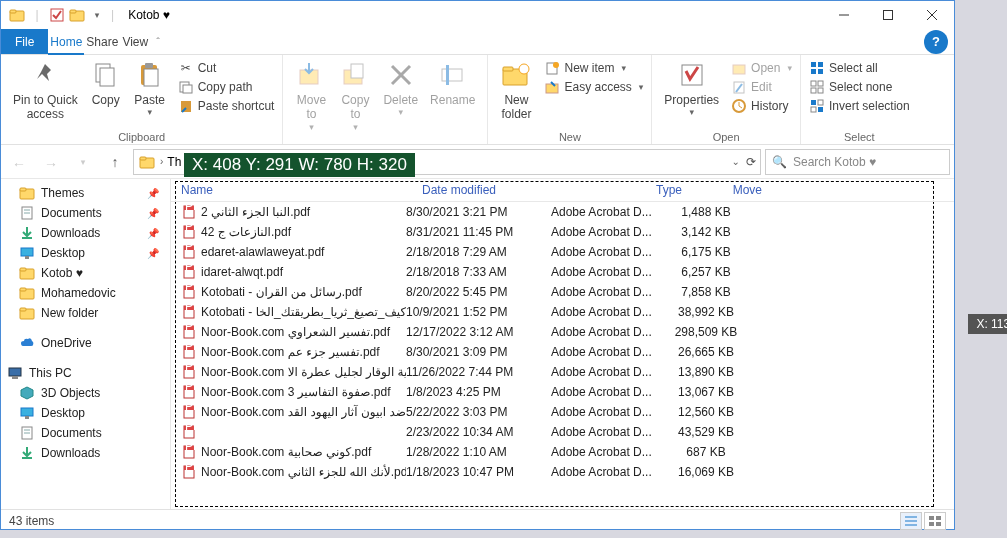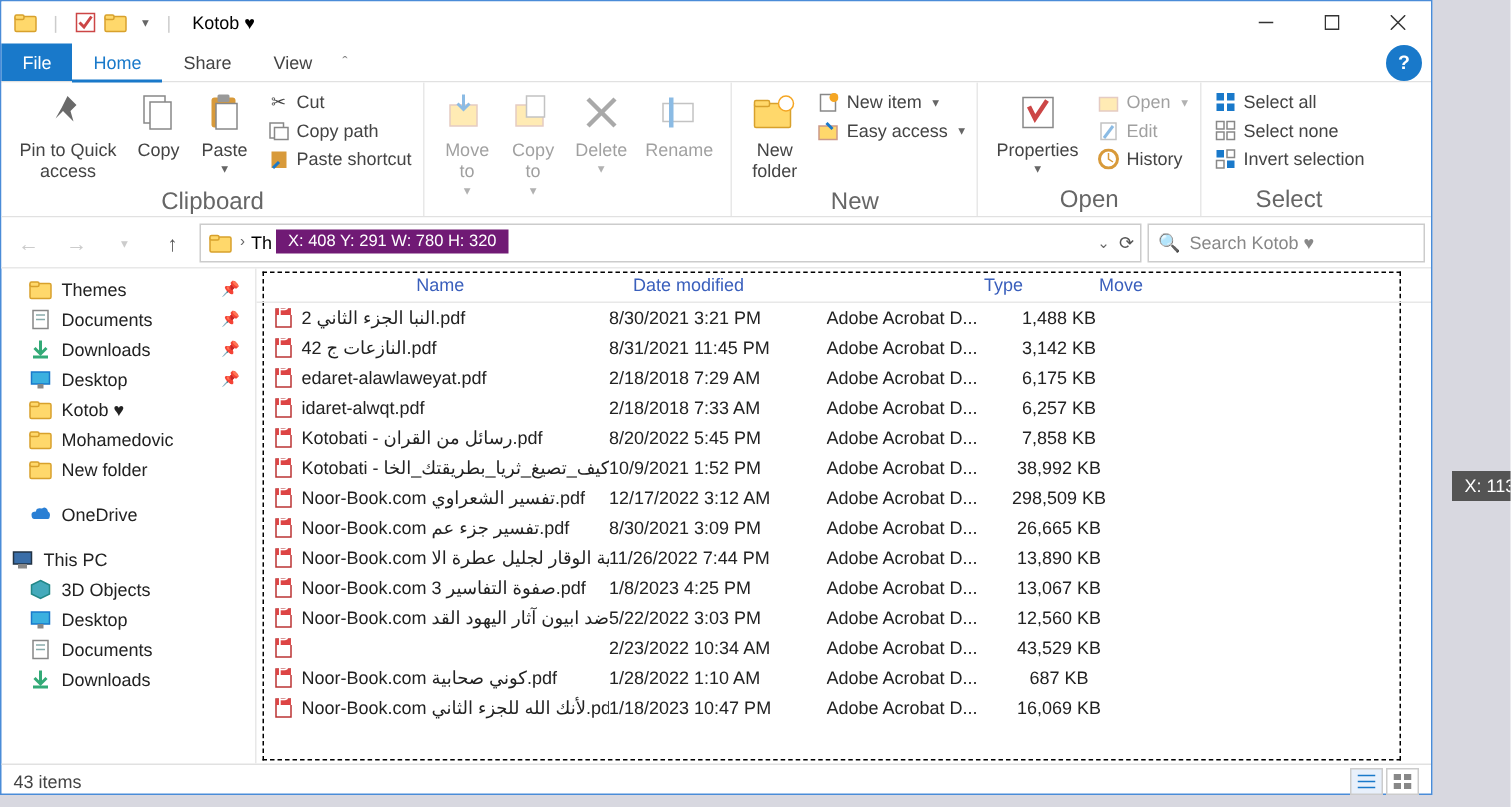--- a/index.html
+++ b/index.html
@@ -7,56 +7,56 @@
     .window { background: #fff; width: 955px; height: 530px; position: relative; border: 1px solid #4a8cd8; }
     .titlebar { height: 28px; display: flex; align-items: center; background: #fff; }
     .titlebar-left { display: flex; align-items: center; gap: 6px; padding-left: 8px; }
     .qat { display: flex; align-items: center; gap: 4px; }
     .qat-icon { width: 16px; height: 16px; display: flex; align-items: center; justify-content: center; }
     .titlebar-title { margin-left: 8px; color: #000; }
     .titlebar-controls { margin-left: auto; display: flex; }
     .tbc { width: 44px; height: 28px; display: flex; align-items: center; justify-content: center; }
     .menubar { height: 26px; display: flex; border-bottom: 1px solid #e1e1e1; }
     .file-tab { background: #1979ca; color: #fff; padding: 0 14px; display: flex; align-items: center; height: 25px; font-size: 12px; }
-    .menutab { padding: 0 14px; display: flex; align-items: center; color: #444; }
+    .menutab { padding: 0 2px; display: flex; align-items: center; color: #444; }
     .menutab.active { color: #1979ca; position: relative; }
     .menutab.active::after { content:""; position:absolute; bottom:-1px; left:0; right:0; height:2px; background:#1979ca;}
     .help-btn { margin-left: auto; width: 24px; height: 24px; border-radius: 50%; background: #1979ca; color: #fff; display: flex; align-items: center; justify-content: center; margin-right: 6px; align-self:center; font-size:13px; font-weight:bold;}
     .chevron-toggle { margin-right:4px; align-self:center; color:#888; font-size:11px; padding:0 6px;}
     .ribbon { display: flex; border-bottom: 1px solid #e1e1e1; background: #fff; height: 90px; }
     .group { border-right: 1px solid #e8e8e8; padding: 2px 6px 0 6px; display: flex; flex-direction: column; }
     .group-body { flex: 1; display: flex; align-items: flex-start; }
-    .group-label { text-align: center; color: #666; font-size: 16px; padding: 2px 0 1px 0; }
+    .group-label { text-align: center; color: #666; font-size: 11px; padding: 2px 0 1px 0; }
     .bigbtn { display: flex; flex-direction: column; align-items: center; justify-content: flex-start; padding: 2px 6px; text-align: center; line-height: 1.2; color: #444; min-width:42px;}
     .bigbtn .icon { width: 32px; height: 32px; margin-bottom: 2px; display: flex; align-items: center; justify-content: center; }
     .bigbtn.disabled { opacity: 0.5; }
     .minibtns { display: flex; flex-direction: column; gap: 1px; margin-left: 4px; padding-top:2px;}
     .minibtn { display: flex; align-items: center; gap: 4px; color: #444; padding: 1px 2px; white-space: nowrap; }
     .minibtn .mi { width: 16px; height: 16px; display:flex; align-items:center; justify-content:center;}
     .dd::after{content:"▾"; font-size:9px; color:#666; margin-left:3px;}
     .addrbar { height: 34px; display: flex; align-items: center; padding: 3px 4px; gap: 4px; background:#fff; border-bottom:1px solid #e8e8e8;}
     .navbtn { width: 28px; height: 24px; display: flex; align-items: center; justify-content: center; color: #888; font-size: 14px;}
     .navbtn.disabled { color: #ccc; }
     .navbtn.up { color:#555;}
     .address { flex: 1; height: 26px; border: 1px solid #ccc; display: flex; align-items: center; padding: 0 4px; gap:4px; position:relative;}
     .addr-folder-ico{width:18px;height:18px;display:flex;align-items:center;justify-content:center;}
-    .overlay-label { position:absolute; left:50px; top:3px; background:#701a75; color:#fff; padding:2px 8px; font-size:11px; z-index:5;}
+    .overlay-label { position:absolute; left:50px; top:3px; background:#14532d; color:#fff; padding:2px 8px; font-size:17px; z-index:5;}
     .addr-right{margin-left:auto; display:flex; gap:6px; align-items:center;}
     .search { width: 185px; height: 26px; border: 1px solid #ccc; display: flex; align-items: center; padding: 0 6px; color: #888; gap:6px;}
     .content { display: flex; height: 330px; }
     .navpane { width: 170px; border-right: 1px solid #e8e8e8; overflow: hidden; padding-top: 4px; }
     .navitem { display: flex; align-items: center; gap: 6px; padding: 2px 4px 2px 18px; color: #222; }
     .navitem.root { padding-left: 6px;}
     .navitem .fico{width:16px;height:16px;display:flex;align-items:center;justify-content:center;}
     .pin{color:#777;margin-left:auto;margin-right:6px;font-size:10px;}
     .spacer{height:10px;}
     .filearea { flex: 1; position: relative; }
     .sel-rect { position: absolute; border: 1px dashed #000; top: 2px; left: 4px; right: 20px; bottom: 2px; pointer-events:none;}
     .cols { display: flex; border-bottom: 1px solid #e8e8e8; color: #3a5fbc; padding: 4px 0 4px 10px; position:relative; z-index:2;}
-    .col-name{width:225px;text-align:center;} .col-date{width:145px;margin-left:16px;} .col-type{width:115px;text-align:right;} .col-size{width:80px; text-align:right;}
+    .col-name{width:225px;} .col-date{width:145px;margin-left:16px;} .col-type{width:115px;text-align:right;} .col-size{width:80px; text-align:right;}
     .rows { overflow:hidden; position:relative; z-index:2;}
     .row { display: flex; padding: 2px 0 2px 10px; color: #222; align-items:center;}
     .row .rico{width:16px;height:16px;margin-right:4px;display:flex;align-items:center;justify-content:center;flex-shrink:0;}
     .c-name{width:225px; display:flex; align-items:center; overflow:hidden; white-space:nowrap;}
     .c-date{width:145px;} .c-type{width:115px; overflow:hidden; white-space:nowrap;} .c-size{width:80px; text-align:center;}
     .statusbar { border-top: 1px solid #e1e1e1; height: 22px; display: flex; align-items: center; padding: 0 8px; color: #444; font-size: 12px; }
     .statusbar .viewbtns{margin-left:auto; display:flex; gap:2px;}
     .vbtn{width:22px;height:18px;border:1px solid #ccc;display:flex;align-items:center;justify-content:center;background:#e8f0fb;}
     .float-tip{position:absolute; right:-55px; top:314px; background:#545454; color:#fff; padding:3px 8px; font-size:12px; z-index:50;}
     svg{display:block;}

